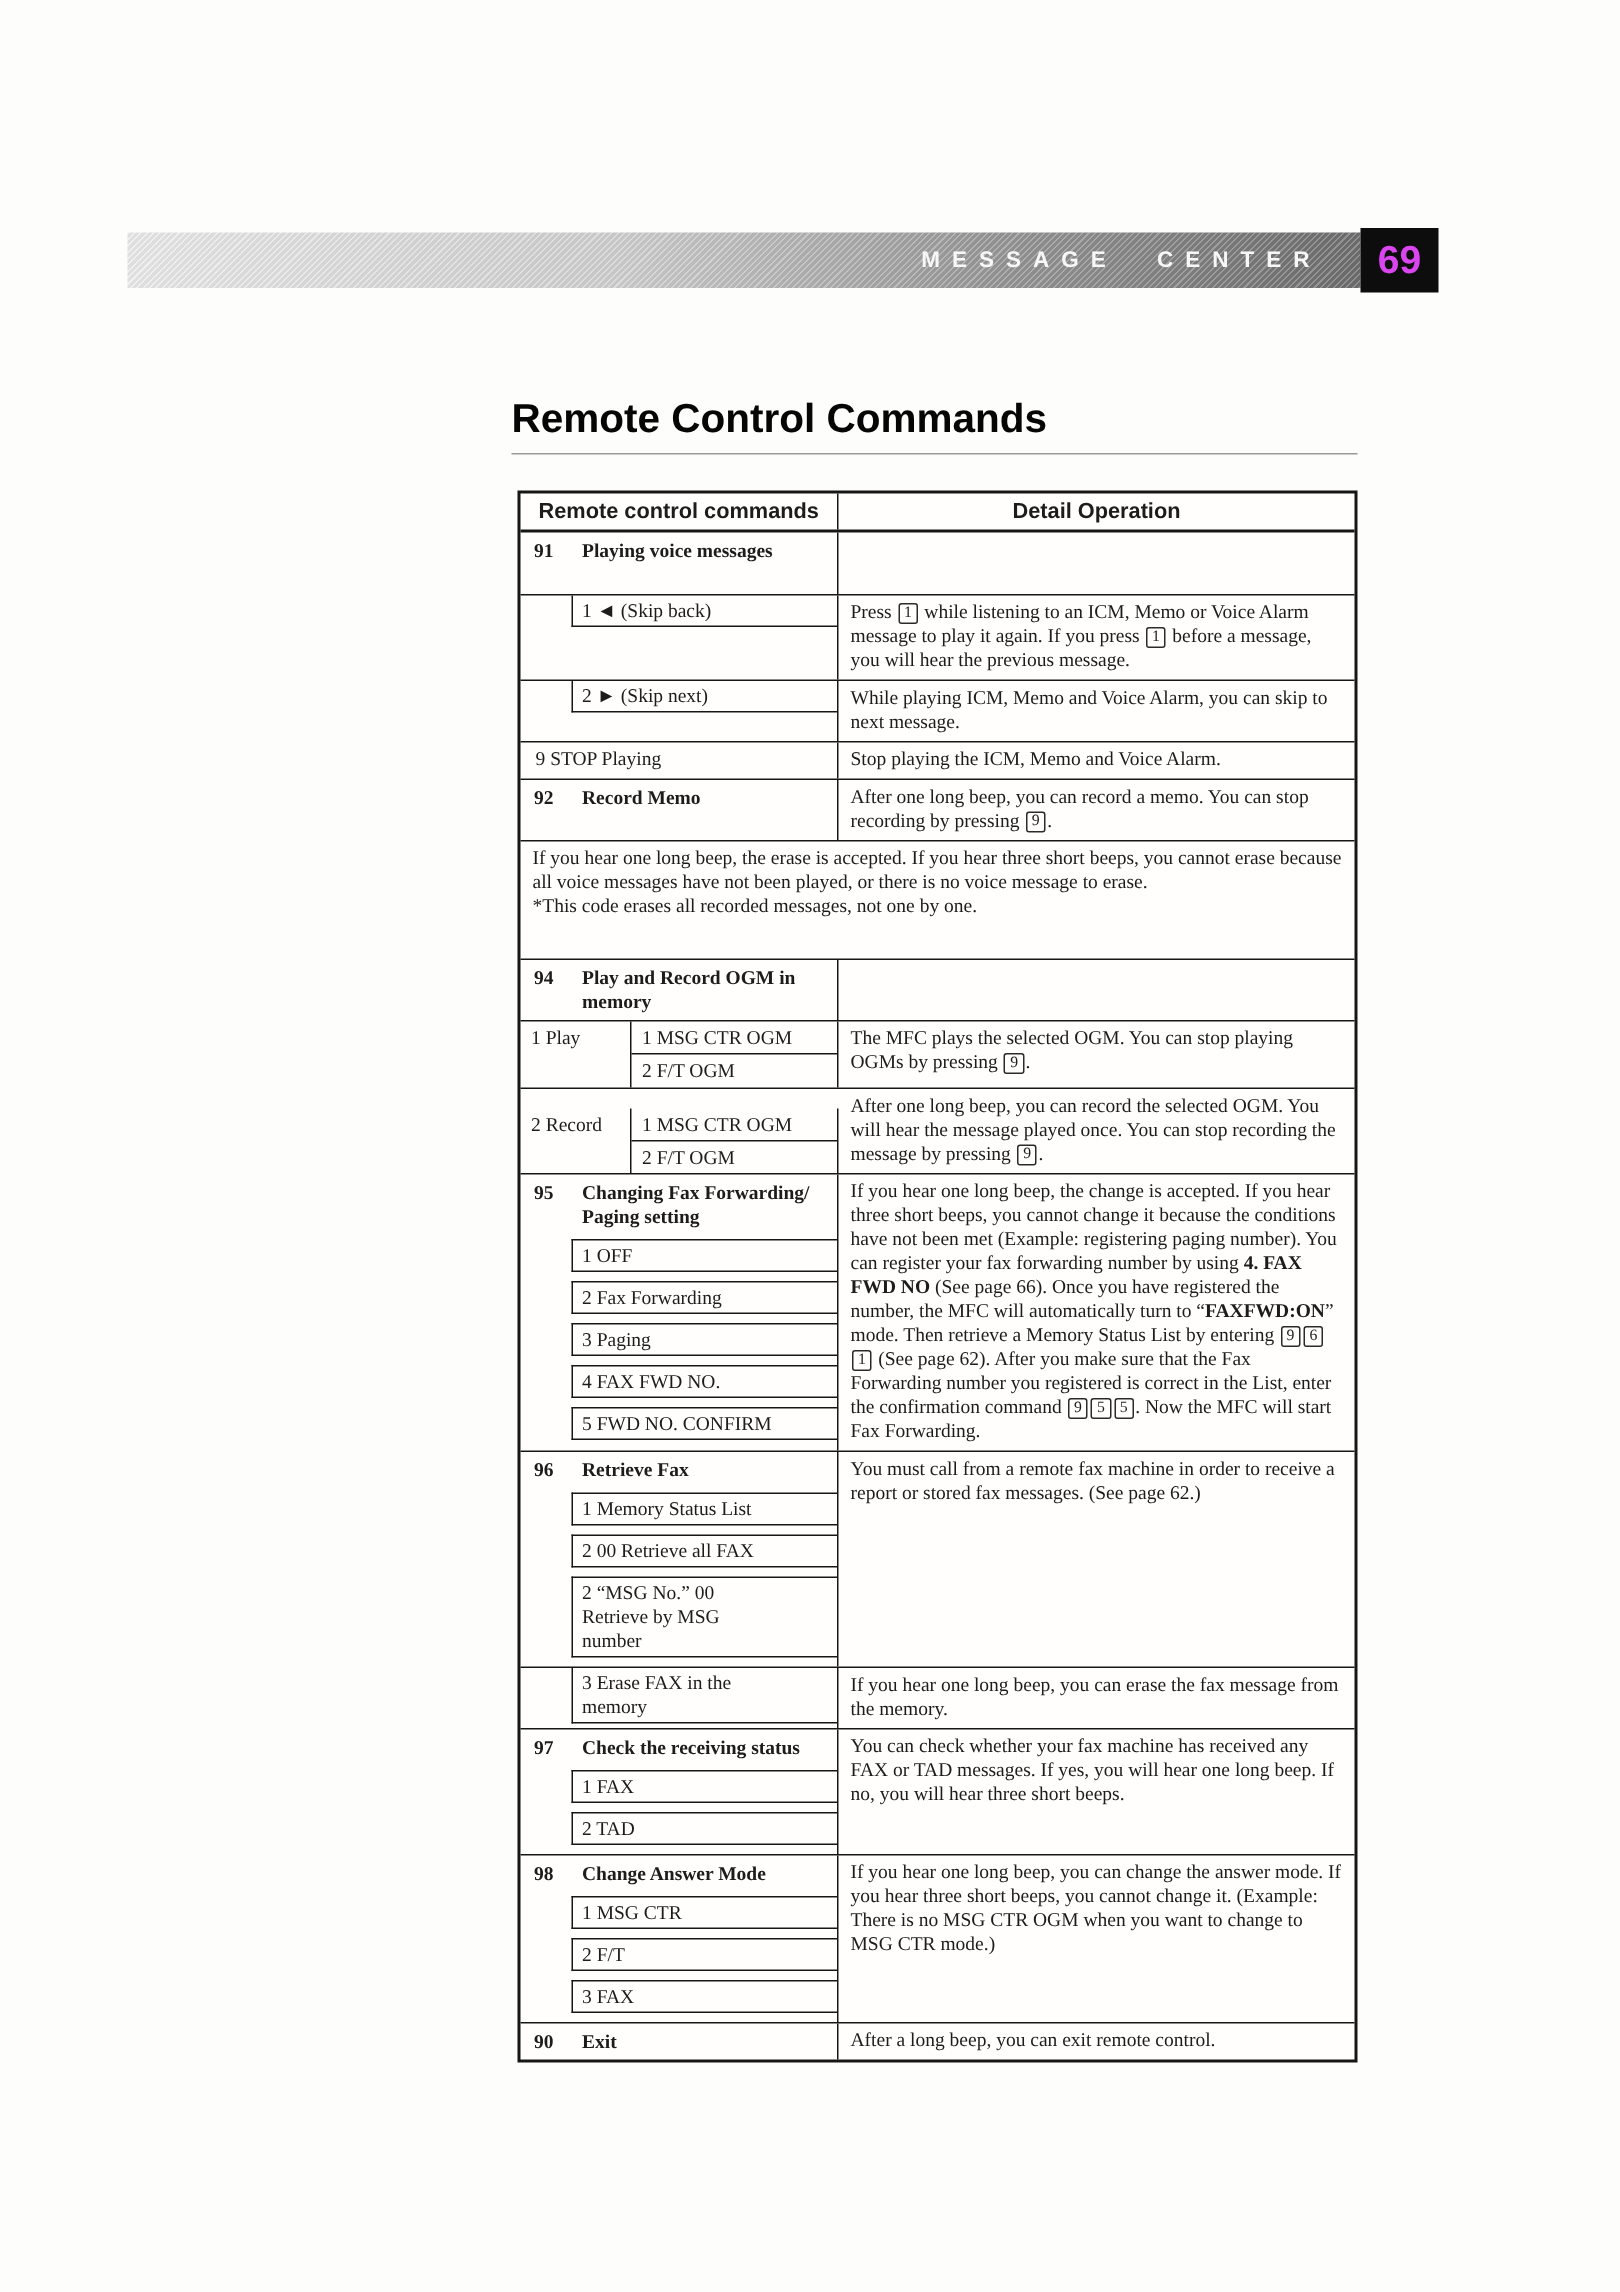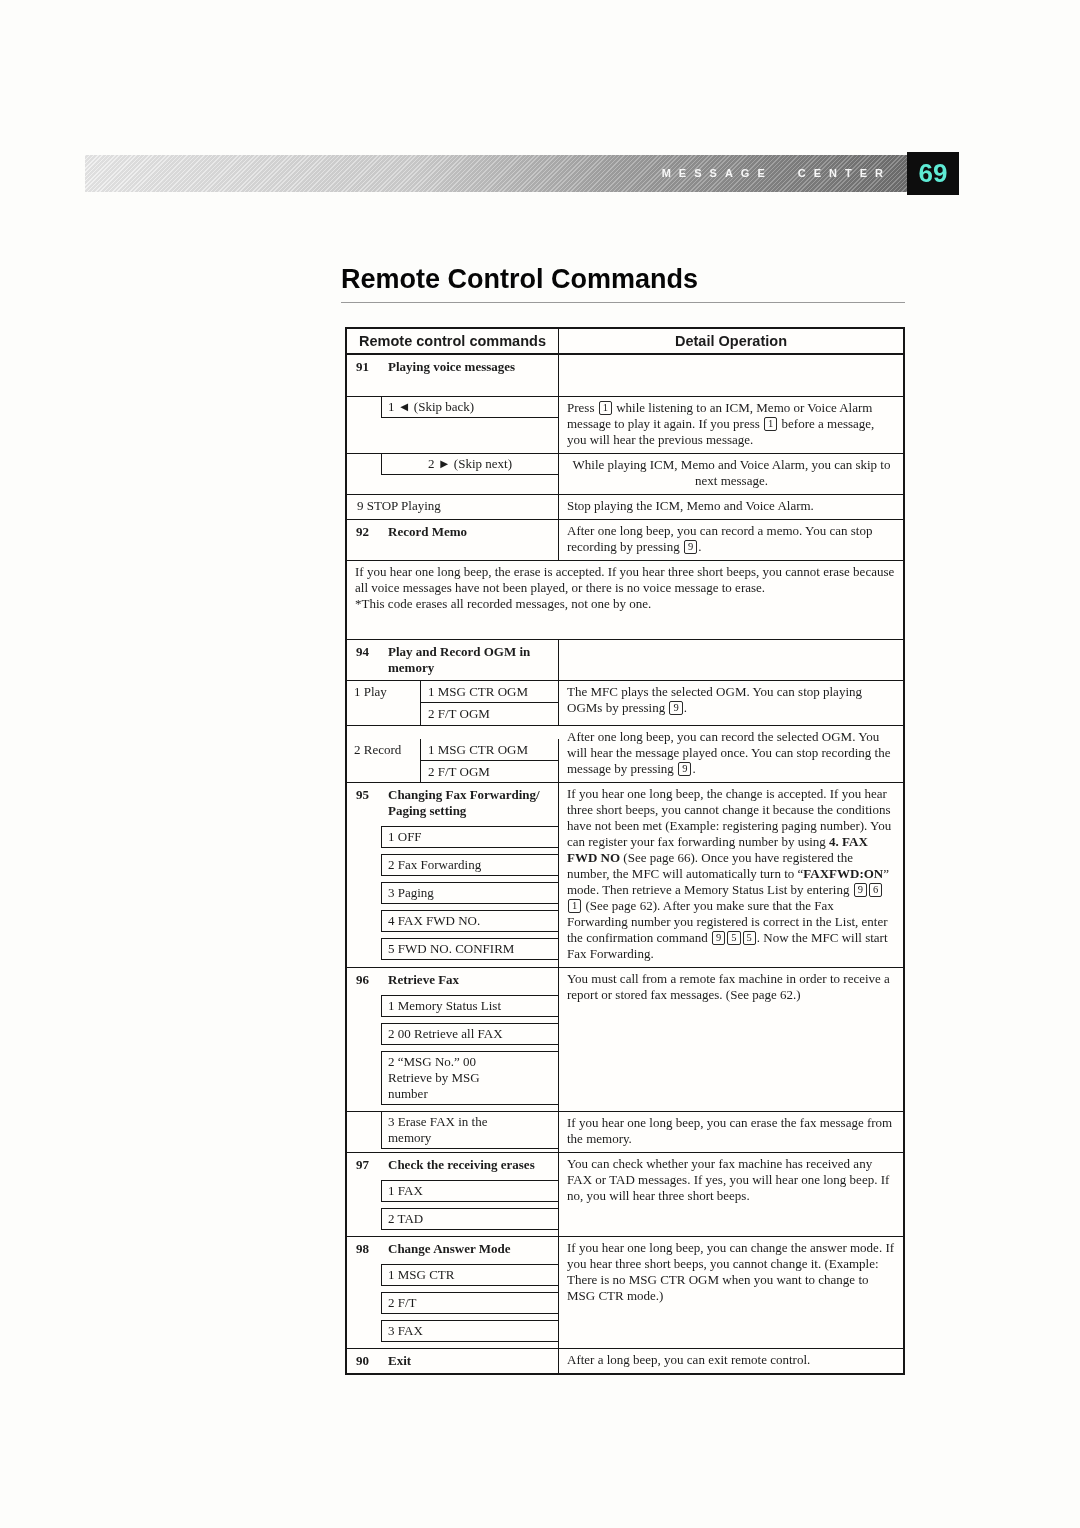--- a/index.html
+++ b/index.html
@@ -12,27 +12,27 @@
   }
   .chapter-bar {
     position:absolute; left:85px; top:155px; width:822px; height:37px;
     background:linear-gradient(to right,#ededed 0%,#d2d2d2 40%,#9a9a9a 70%,#707070 100%);
   }
   .chapter-bar::after {
     content:""; position:absolute; inset:0;
     background:repeating-linear-gradient(135deg, rgba(255,255,255,.22) 0 1px, rgba(0,0,0,.06) 1px 3px);
   }
   .chapter-title {
-    position:absolute; right:16px; top:0; z-index:2; line-height:37px;
+    position:absolute; right:26px; top:0; z-index:2; line-height:37px;
     font-family:"Liberation Sans", sans-serif; font-weight:bold;
-    font-size:11px; letter-spacing:8px; word-spacing:14px; color:#f7f7f7;
+    font-size:15px; letter-spacing:8px; word-spacing:14px; color:#f7f7f7;
   }
   .page-number {
     position:absolute; left:907px; top:152px; width:52px; height:43px;
-    background:#0d0d0d; color:#5eead4;
+    background:#0d0d0d; color:#d946ef;
     font-family:"Liberation Sans", sans-serif; font-weight:bold; font-size:26px;
     display:flex; align-items:center; justify-content:center;
   }
   .section-title {
     position:absolute; left:341px; top:264px; width:564px;
     font-family:"Liberation Sans", sans-serif; font-weight:bold; font-size:27px;
     color:#060606; padding-bottom:7px; border-bottom:1px solid #9a9a9a;
   }
   .cmdtable {
     position:absolute; left:345px; top:327px; width:560px;
@@ -57,21 +57,21 @@
   .subs .sub:last-child { margin-bottom:0; }
   .nest { display:flex; flex:1; }
   .nest .sel { width:74px; flex:none; border-right:1px solid #161616; padding:3px 4px 3px 7px; }
   .nest .opts { flex:1; }
   .nest .opts .opt { padding:3px 4px 2px 7px; }
   .nest .opts .opt + .opt { border-top:1px solid #161616; }
   .key { display:inline-block; border:1px solid #2a2a2a; padding:0 3px; margin:0 1px;
     font-size:10.5px; line-height:12px; border-radius:2px; vertical-align:1px; }
   .b { font-weight:bold; }
   
-  .row-91 { min-height:42px; } .row-91-1 { min-height:57px; } .row-91-2 { min-height:41px;text-align:center; }
+  .row-91 { min-height:42px; } .row-91-1 { min-height:57px; } .row-91-2 { min-height:41px; }
   .row-91-9 { min-height:23px; } .row-92 { min-height:40px; } .row-93 { min-height:79px; }
   .row-94 { min-height:41px; } .row-94-play { min-height:45px; } .row-94-rec { min-height:56px;align-items:flex-end; }
   .row-95 { min-height:179px; } .row-96 { min-height:130px; } .row-96-3 { min-height:41px; }
   .row-97 { min-height:69px; } .row-98 { min-height:93px; } .row-90 { min-height:24px; }
 </style>
 </head>
 <body>
 
 <div class="chapter-bar">
   <span class="chapter-title">MESSAGE CENTER</span>
@@ -227,21 +227,21 @@
     </div>
     <div class="rcell">
       <p>If you hear one long beep, you can erase the fax message from the memory.</p>
     </div>
   </div>
 
   <div class="row row-97">
     <div class="lcell">
       <div class="cmd">
         <span class="num">97</span>
-        <span>Check the receiving erases</span>
+        <span>Check the receiving status</span>
       </div>
       <div class="subs">
         <div class="sub">1 FAX</div>
         <div class="sub">2 TAD</div>
       </div>
     </div>
     <div class="rcell">
       <p>You can check whether your fax machine has received any FAX or TAD messages. If yes, you will hear one long beep. If no, you will hear three short beeps.</p>
     </div>
   </div>

